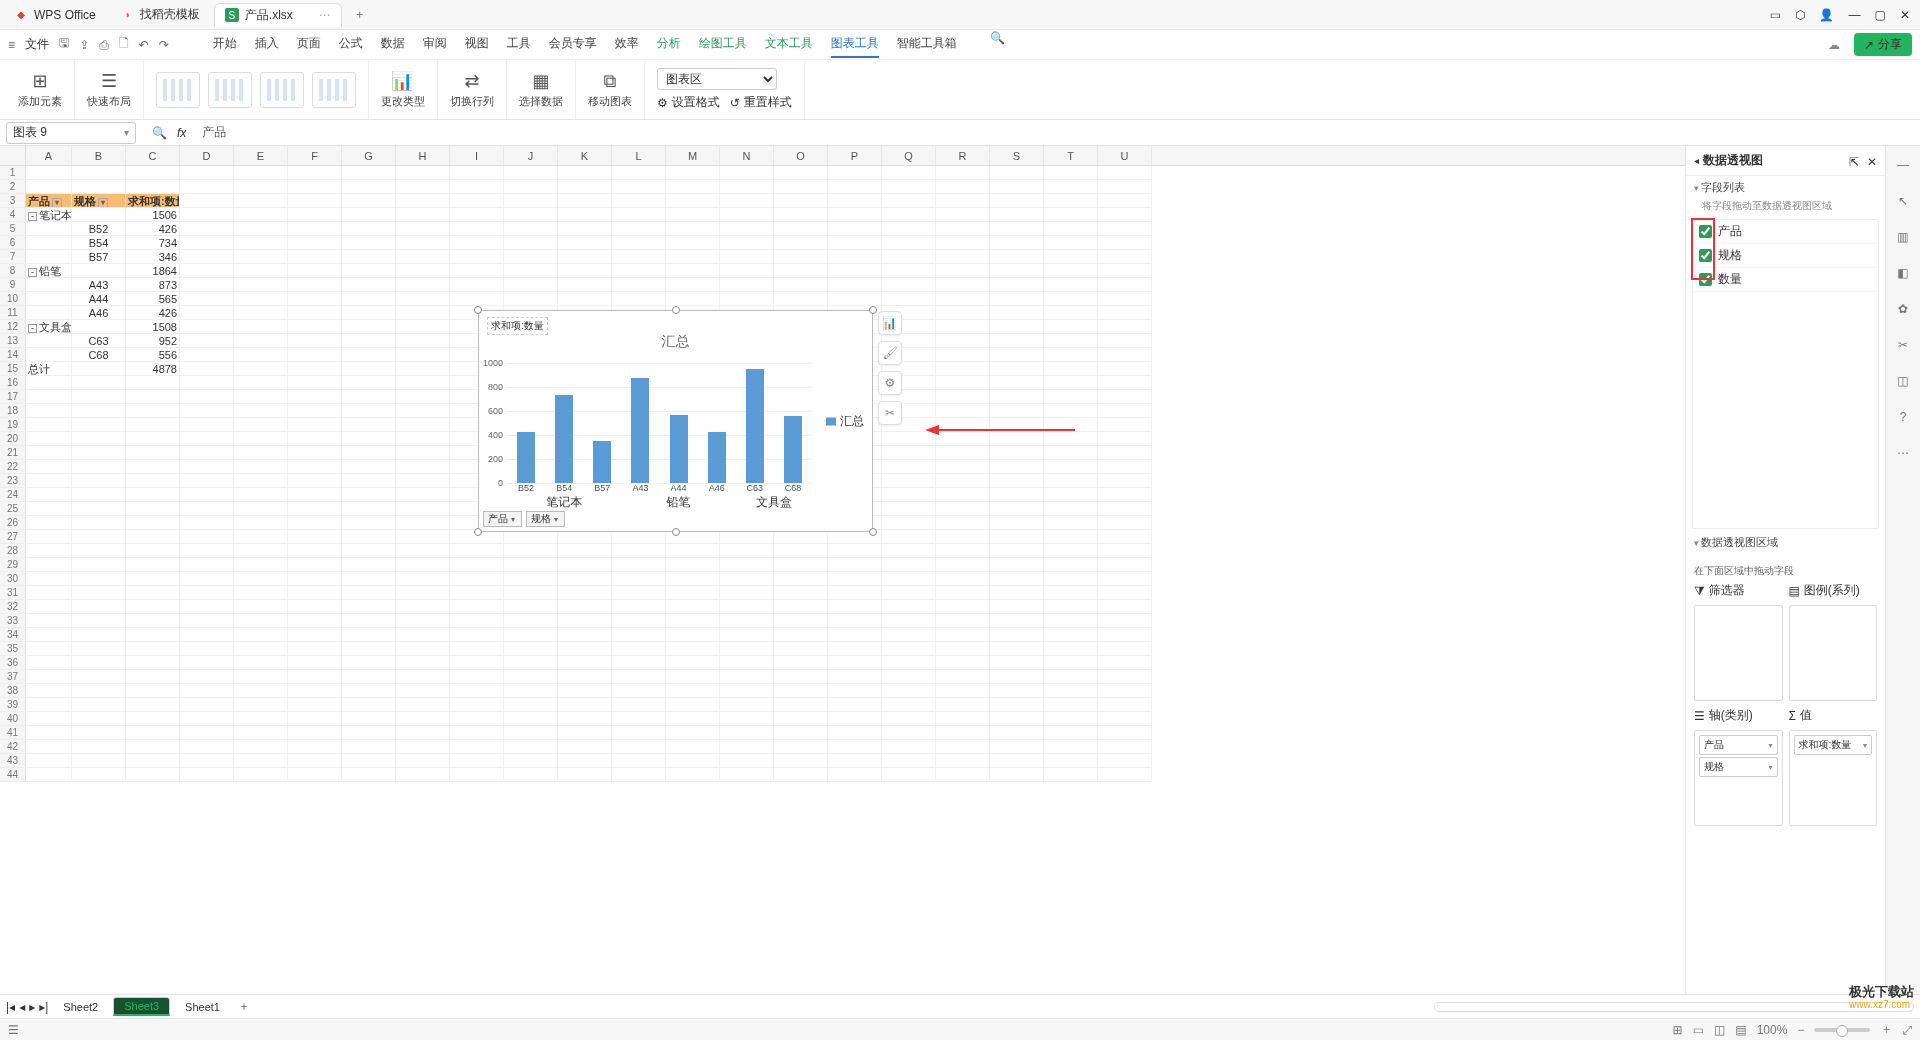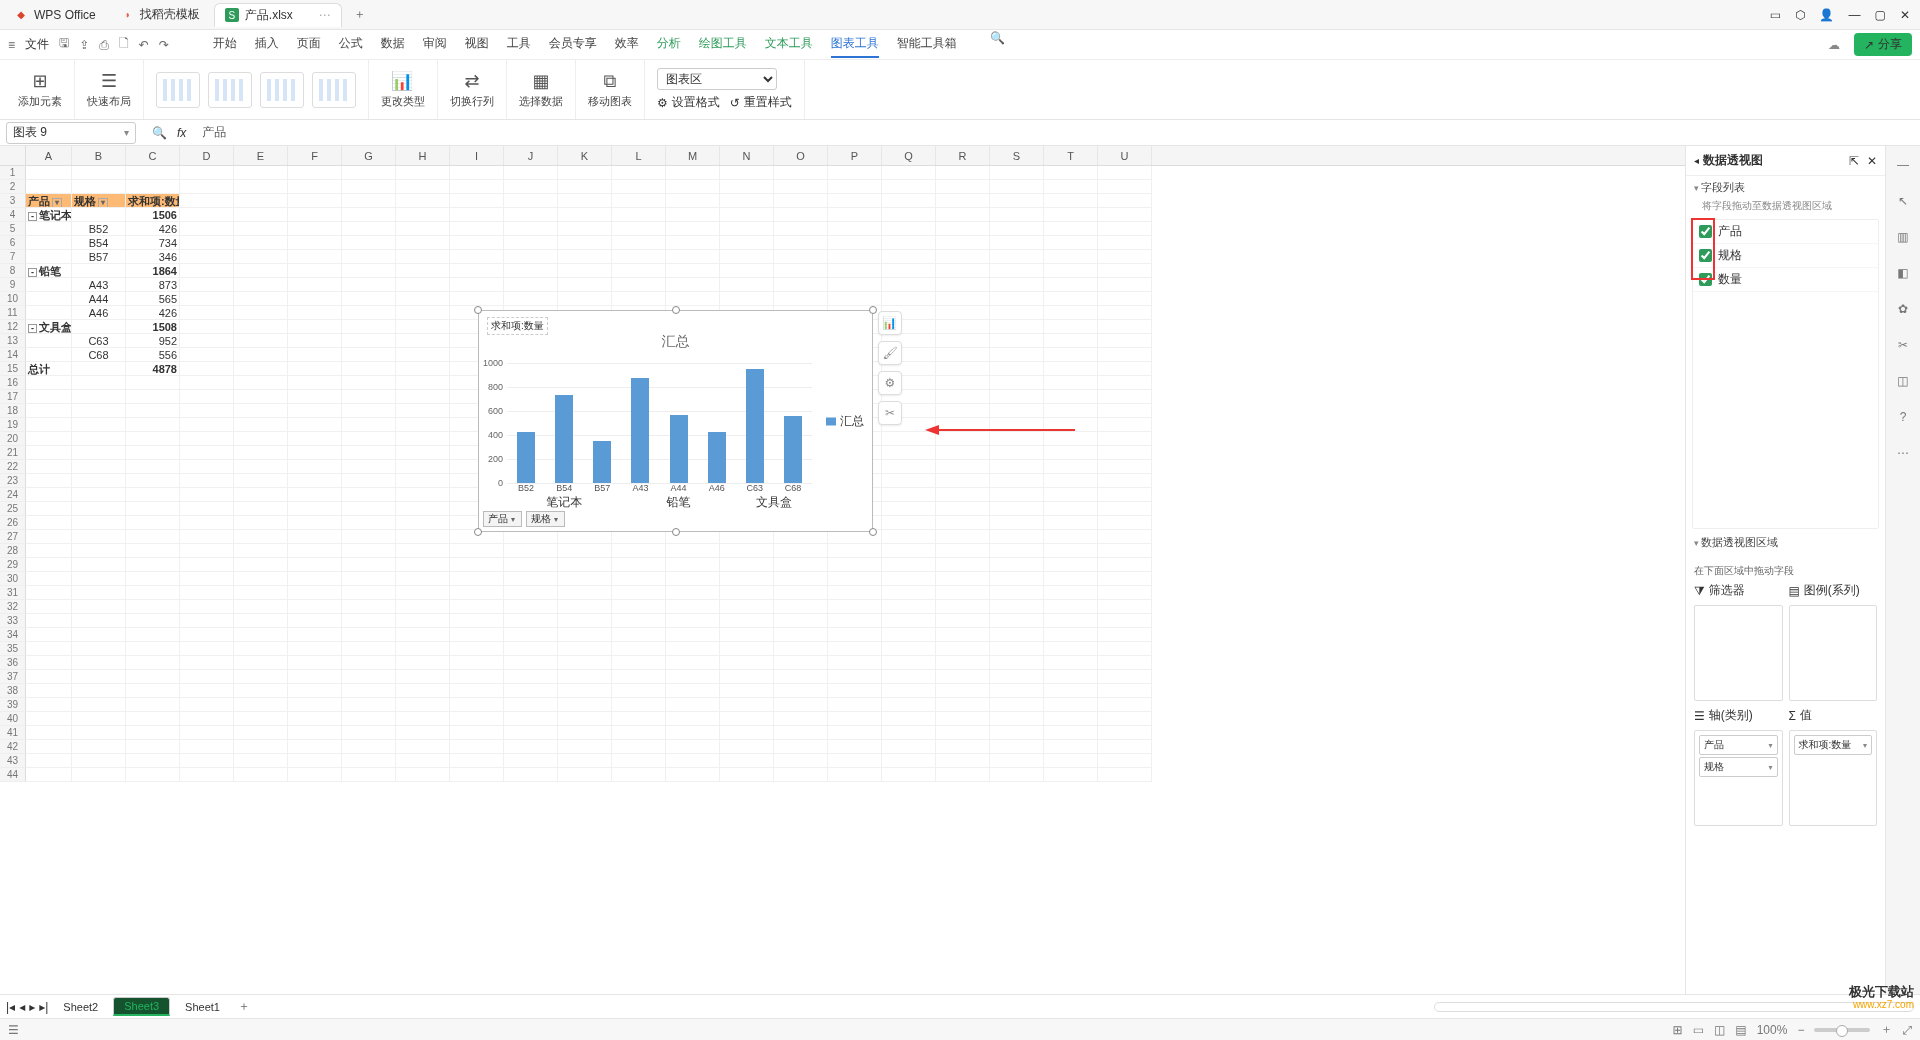--- a/index.html
+++ b/index.html
@@ -61,21 +61,21 @@
 .corner { width: 26px; border-right: 1px solid #ddd; background: #f5f5f5; }
 .col-hdr { width: 54px; border-right: 1px solid #e7e7e7; text-align: center; font-size: 11px; color: #555; line-height: 20px; }
 .col-hdr.cA { width: 46px; }
 .rows { position: relative; }
 .row { display: flex; height: 14px; }
 .row-hdr { width: 26px; border-right: 1px solid #ddd; border-bottom: 1px solid #eee; background: #f5f5f5; text-align: center; font-size: 10px; color: #777; line-height: 14px; }
 .cell { width: 54px; border-right: 1px solid #f0f0f0; border-bottom: 1px solid #f0f0f0; padding: 0 2px; line-height: 14px; font-size: 11px; overflow: hidden; white-space: nowrap; }
 .cell.cA { width: 46px; }
 .cell.hdr { background: #fdba74; font-weight: 600; }
 .cell.num { text-align: right; }
-.cell.bold { font-weight: 700; }
+.cell.bold { font-weight: 400; }
 .outline-btn { display: inline-block; width: 9px; height: 9px; border: 1px solid #999; line-height: 7px; text-align: center; font-size: 9px; margin-right: 2px; }
 .pv-drop { display: inline-block; width: 10px; height: 10px; border: 1px solid #aaa; margin-left: 2px; font-size: 8px; line-height: 8px; text-align: center; color: #666; }
 
 
 .chart-obj { position: absolute; left: 478px; top: 164px; width: 395px; height: 222px; border: 1px solid #bbb; background: #fff; }
 .chart-obj .handle { position: absolute; width: 8px; height: 8px; border: 1px solid #888; background: #fff; border-radius: 50%; }
 .h-tl { left: -5px; top: -5px; } .h-tm { left: 50%; top: -5px; margin-left: -4px; } .h-tr { right: -5px; top: -5px; }
 .h-bl { left: -5px; bottom: -5px; } .h-bm { left: 50%; bottom: -5px; margin-left: -4px; } .h-br { right: -5px; bottom: -5px; }
 .chart-title { text-align: center; font-size: 14px; color: #666; margin-top: 22px; }
 .chart-sub { position: absolute; left: 8px; top: 6px; font-size: 10px; border: 1px dashed #ccc; padding: 1px 3px; }
@@ -94,21 +94,21 @@
 .chart-filters { position: absolute; left: 4px; bottom: 4px; display: flex; gap: 4px; }
 .chart-filters .flt { border: 1px solid #bbb; padding: 0 6px 0 4px; font-size: 10px; background: #f4f4f4; display: flex; align-items: center; gap: 3px; }
 .chart-filters .flt::after { content: '▾'; font-size: 8px; color: #666; }
 .chart-side-btns { position: absolute; right: -30px; top: 0; display: flex; flex-direction: column; gap: 6px; }
 .chart-side-btns .cbtn { width: 24px; height: 24px; border: 1px solid #ddd; border-radius: 4px; background: #fff; display: flex; align-items: center; justify-content: center; color: #888; box-shadow: 0 1px 2px rgba(0,0,0,.08); }
 
 .red-arrow { position: absolute; left: 925px; top: 278px; width: 150px; height: 12px; pointer-events: none; }
 .red-box { position: absolute; left: 1262px; top: 50px; width: 24px; height: 66px; border: 2px solid #e33; pointer-events: none; }
 
 
-.rp-header { display: flex; justify-content: space-between; align-items: center; padding: 6px 8px; border-bottom: 1px solid #eee; }
+.rp-header { display: flex; justify-content: space-between; align-items: flex-end; padding: 6px 8px; border-bottom: 1px solid #eee; }
 .rp-header .lbl { font-weight: 600; }
 .rp-header .arrow { font-size: 10px; margin-right: 4px; }
 .rp-header .icons { display: flex; gap: 8px; color: #888; }
 .rp-sec-title { padding: 4px 8px; color: #444; font-size: 11px; }
 .rp-sec-title::before { content: '▾ '; color: #888; font-size: 9px; }
 .rp-hint { padding: 0 8px 4px 16px; color: #888; font-size: 10px; }
 .field-list { margin: 2px 6px; border: 1px solid #eee; border-radius: 2px; height: 310px; }
 .field-item { display: flex; align-items: center; gap: 6px; padding: 3px 6px; border-bottom: 1px solid #f5f5f5; }
 .field-item:last-child { background: #fff; border: 1px dotted #999; margin: -1px; }
 .field-item input { accent-color: #2e9b5a; }
@@ -129,21 +129,21 @@
 .sheet-tabs .spacer { flex: 1; }
 .sheet-tabs .hscroll { width: 480px; height: 10px; border: 1px solid #ddd; border-radius: 5px; position: relative; }
 
 
 .status-bar { height: 22px; background: #f7f7f8; border-top: 1px solid #e5e5e5; display: flex; align-items: center; padding: 0 8px; gap: 10px; }
 .status-bar .spacer { flex: 1; }
 .status-bar .sico { color: #777; }
 .zoom-slider { width: 56px; height: 4px; background: #ccc; border-radius: 2px; position: relative; }
 .zoom-slider::after { content: ''; position: absolute; left: 50%; top: -3px; width: 10px; height: 10px; background: #fff; border: 1px solid #aaa; border-radius: 50%; transform: translateX(-50%); }
 
-.watermark { position: absolute; right: 6px; bottom: 30px; font-size: 11px; color: #3b8fd6; display: flex; flex-direction: column; align-items: flex-end; line-height: 1.1; pointer-events: none; }
+.watermark { position: absolute; right: 6px; bottom: 30px; font-size: 11px; color: #3b8fd6; display: flex; flex-direction: column; align-items: flex-start; line-height: 1.1; pointer-events: none; }
 .watermark .big { font-size: 13px; font-weight: 600; }
 .watermark .url { color: #f4a400; font-size: 10px; }
 </style>
 </head>
 <body>
 
 <div class="titlebar">
   <div class="tab app">
     <span class="ico" style="color:#d9452e">◆</span>
     <span>WPS Office</span>

